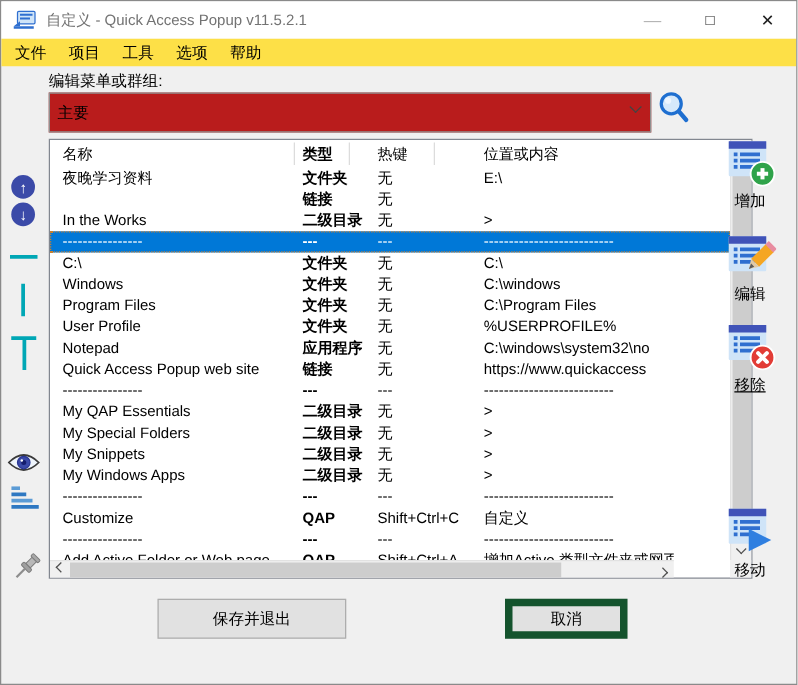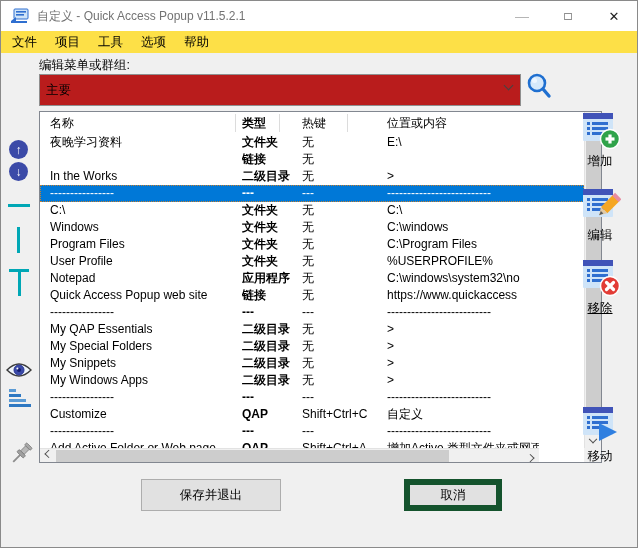--- a/index.html
+++ b/index.html
@@ -357,16 +357,16 @@
         <rect x="8" y="18" width="3" height="3"></rect>
           <rect x="13" y="18" width="16" height="3"></rect>
         <rect x="8" y="23" width="3" height="3"></rect>
           <rect x="13" y="23" width="12" height="3"></rect>
       </g>
       <path d="M20 20 L38 29 L20 38 Z" fill="#2f7fe0"></path>
     </svg>
     <span class="tool-label">移动</span>
   </div>
 
-  <div class="footer-btn" style="left:140px; width:140px;">保存并退出</div>
+  <div class="footer-btn" style="left:125px; width:151px;">保存并退出</div>
   <div class="footer-btn focused" style="left:403px; width:98px;">取消</div>
 
 </div>
 
 </body></html>

